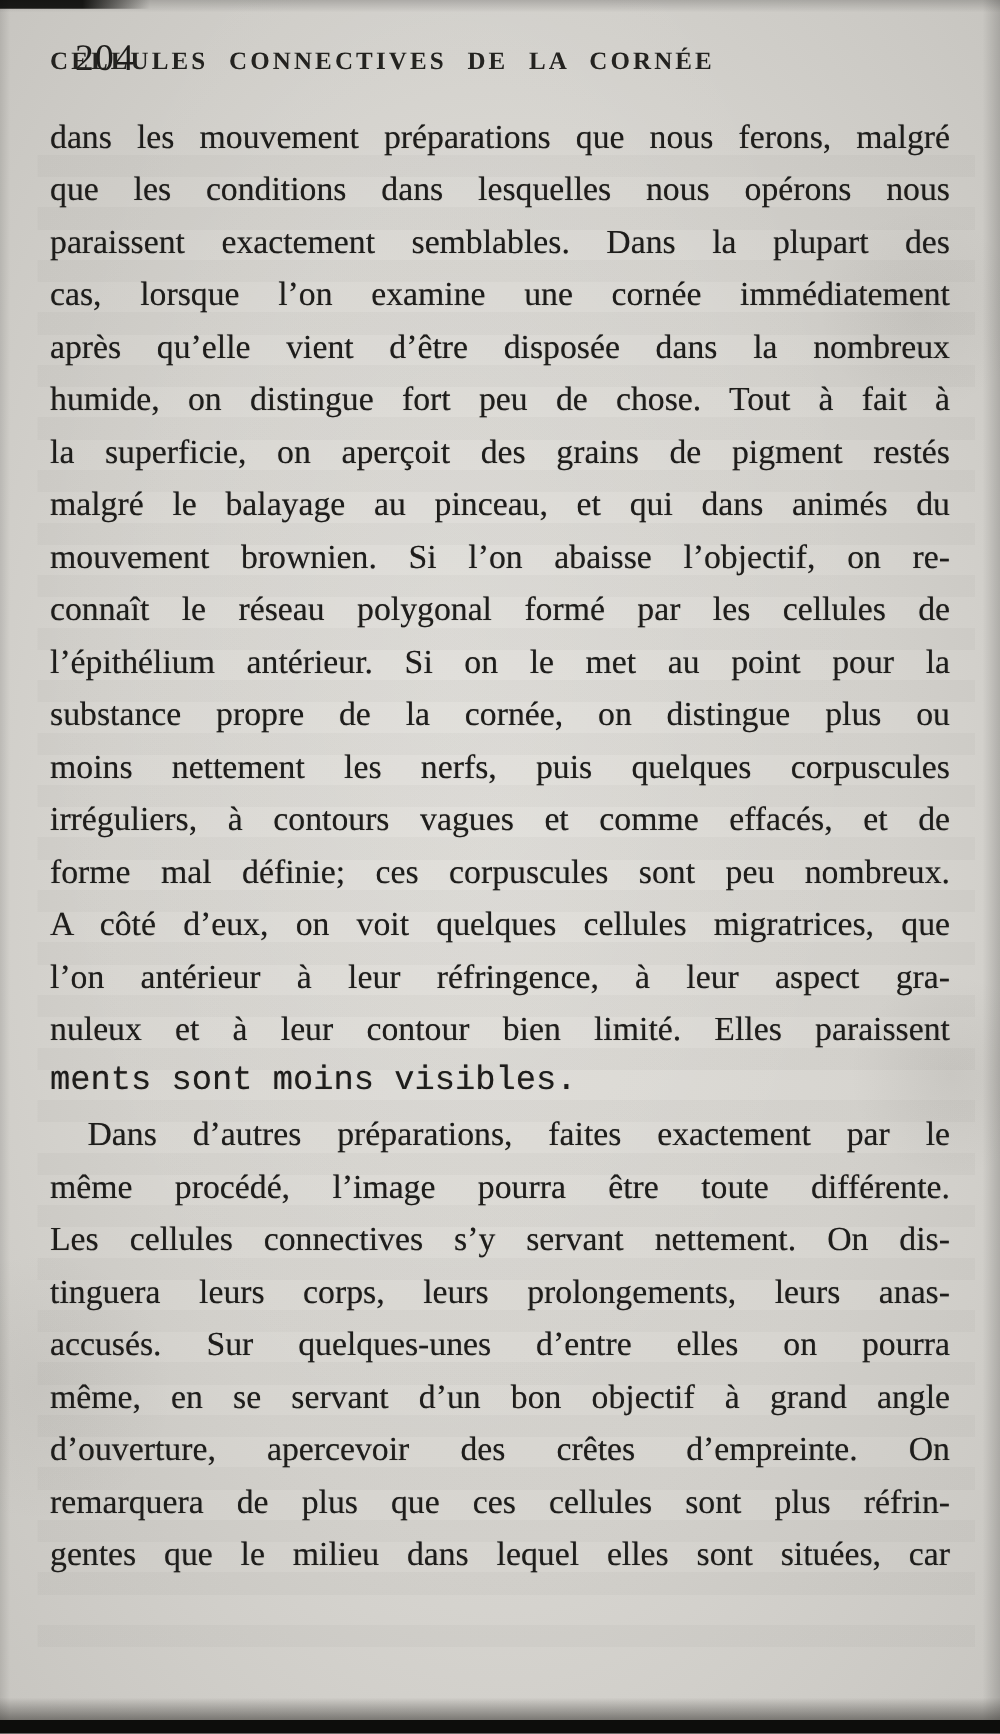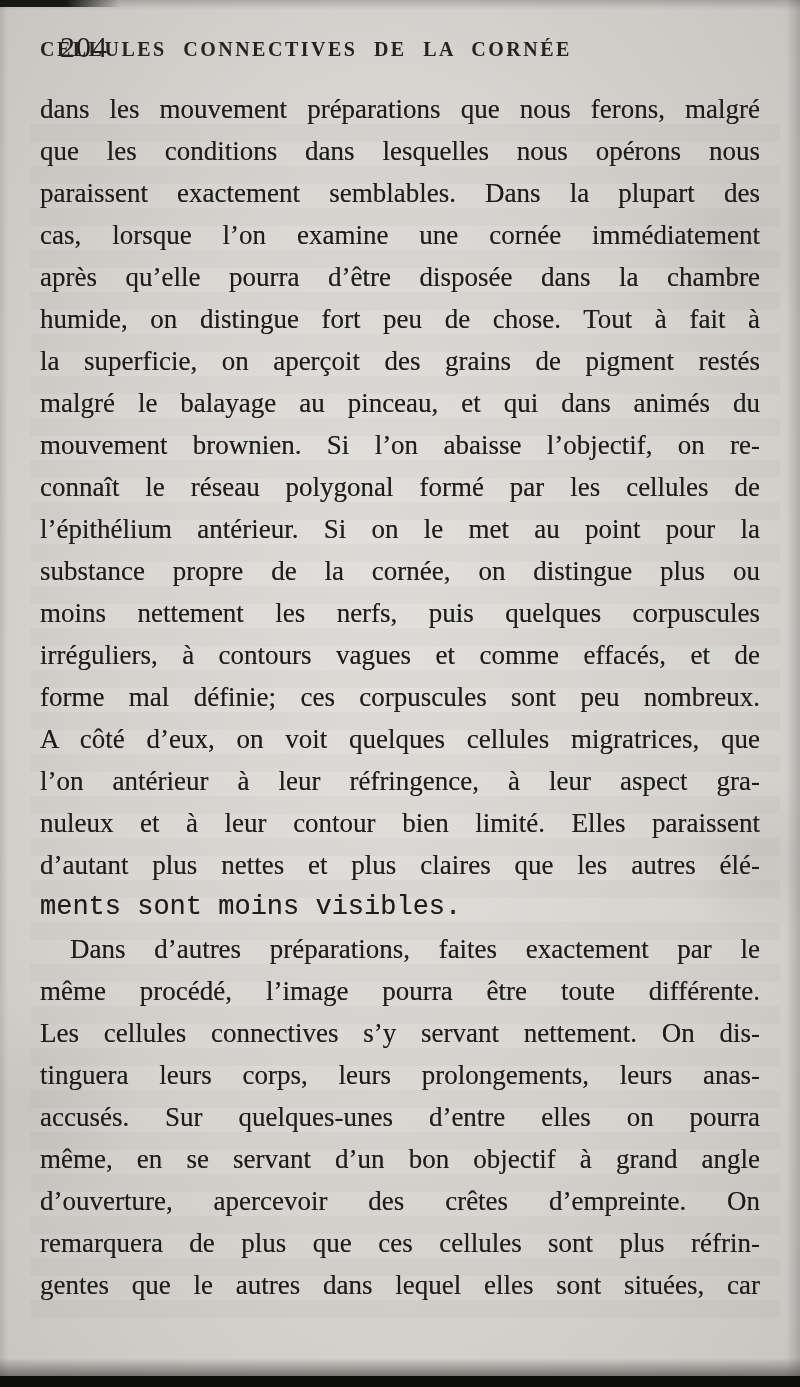--- a/index.html
+++ b/index.html
@@ -109,47 +109,46 @@
     <div class="page-number">204</div>
     <div class="running-title">CELLULES CONNECTIVES DE LA CORNÉE</div>
   </div>
 
   <div class="body-text">
     <div class="paragraph">
       <div class="line">dans les mouvement préparations que nous ferons, malgré</div>
       <div class="line">que les conditions dans lesquelles nous opérons nous</div>
       <div class="line">paraissent exactement semblables. Dans la plupart des</div>
       <div class="line">cas, lorsque l’on examine une cornée immédiatement</div>
-      <div class="line">après qu’elle pourra d’être disposée dans la chambre</div>
+      <div class="line">après qu’elle vient d’être disposée dans la nombreux</div>
       <div class="line">humide, on distingue fort peu de chose. Tout à fait à</div>
       <div class="line">la superficie, on aperçoit des grains de pigment restés</div>
       <div class="line">malgré le balayage au pinceau, et qui dans animés du</div>
       <div class="line">mouvement brownien. Si l’on abaisse l’objectif, on re-</div>
       <div class="line">connaît le réseau polygonal formé par les cellules de</div>
       <div class="line">l’épithélium antérieur. Si on le met au point pour la</div>
       <div class="line">substance propre de la cornée, on distingue plus ou</div>
       <div class="line">moins nettement les nerfs, puis quelques corpuscules</div>
       <div class="line">irréguliers, à contours vagues et comme effacés, et de</div>
       <div class="line">forme mal définie; ces corpuscules sont peu nombreux.</div>
       <div class="line">A côté d’eux, on voit quelques cellules migratrices, que</div>
       <div class="line">l’on antérieur à leur réfringence, à leur aspect gra-</div>
       <div class="line">nuleux et à leur contour bien limité. Elles paraissent</div>
-      <div class="line">d’autant plus nettes et plus claires que les autres élé-</div>
       <div class="line last">ments sont moins visibles.</div>
     </div>
     <div class="paragraph">
       <div class="line indent">Dans d’autres préparations, faites exactement par le</div>
       <div class="line">même procédé, l’image pourra être toute différente.</div>
       <div class="line">Les cellules connectives s’y servant nettement. On dis-</div>
       <div class="line">tinguera leurs corps, leurs prolongements, leurs anas-</div>
       <div class="line">accusés. Sur quelques-unes d’entre elles on pourra</div>
       <div class="line">même, en se servant d’un bon objectif à grand angle</div>
       <div class="line">d’ouverture, apercevoir des crêtes d’empreinte. On</div>
       <div class="line">remarquera de plus que ces cellules sont plus réfrin-</div>
-      <div class="line">gentes que le autres dans lequel elles sont situées, car</div>
+      <div class="line">gentes que le milieu dans lequel elles sont situées, car</div>
     </div>
   </div>
 
   <div class="top-left-mark"></div>
   <div class="top-edge-shade"></div>
   <div class="right-edge-shade"></div>
   <div class="left-edge-shade"></div>
   <div class="bottom-shade"></div>
   <div class="bottom-strip"></div>
 

